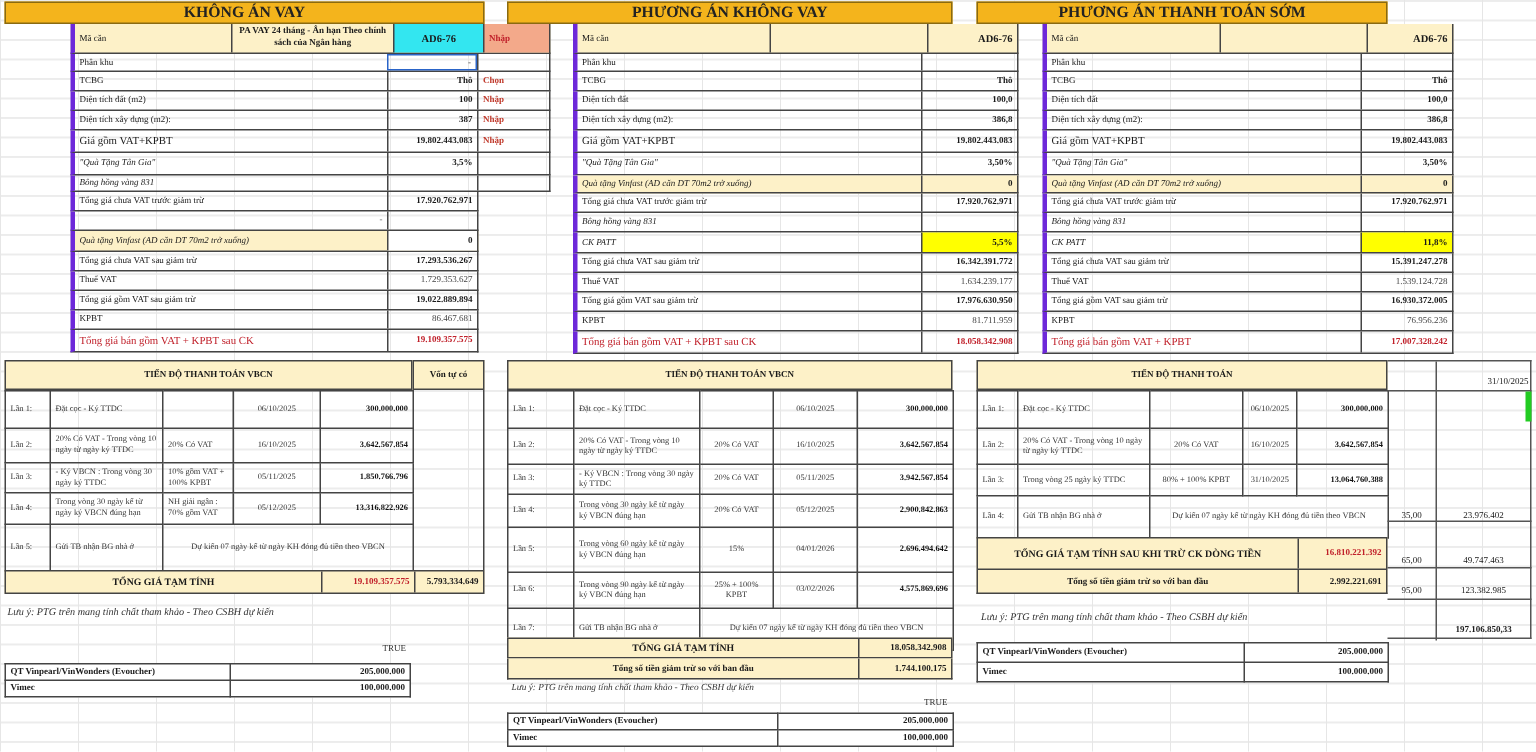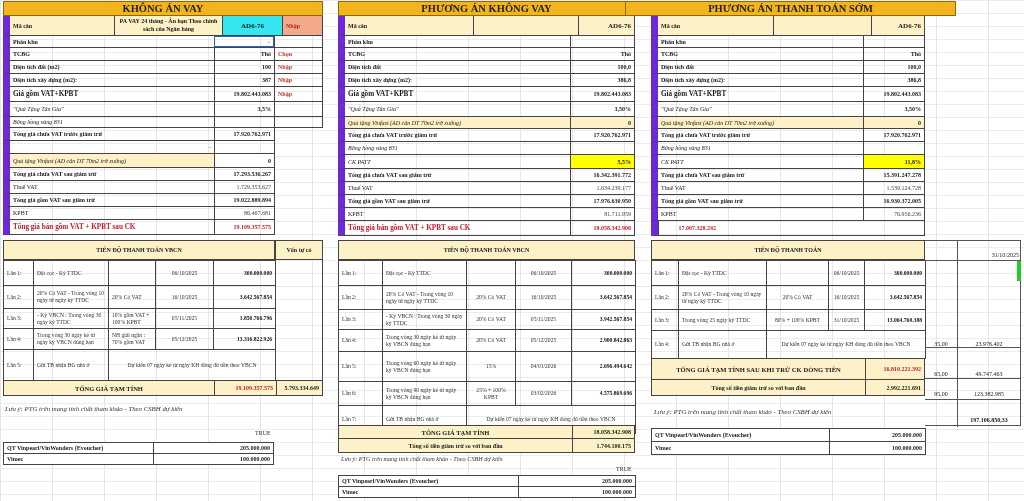--- a/index.html
+++ b/index.html
@@ -14,24 +14,24 @@
     background-size: 52px 100%, 100% 13px;
   }
   .abs { position: absolute; box-sizing: border-box; }
   .hdr {
     background: #f4b41c; border: 1px solid #8a6a10;
     font-weight: bold; font-size: 10.5px; text-align: center; color: #222;
     display: flex; align-items: center; justify-content: center;
   }
   .row {
     position: absolute; box-sizing: border-box; display: flex; align-items: center;
-    border-bottom: 1px solid #444; border-left: 7px solid #6d28d9; border-right: 1px solid #444;
+    border-bottom: 1px solid #444; border-left: 3px solid #6d28d9; border-right: 1px solid #444; margin-left: 44px;
   }
   .row > div { box-sizing: border-box; height: 100%; display: flex; align-items: center; padding: 0 3px; overflow: hidden; }
-  .lab { flex: 1; font-weight: bold; }
+  .lab { flex: 1; font-weight: normal; }
   .lab.it { font-style: italic; font-weight: normal; }
   .lab.norm { font-weight: normal; }
   .val { justify-content: flex-end; border-left: 1px solid #444; font-weight: bold; }
   .val.norm { font-weight: normal; color: #444; }
   .side { color: #c0392b; font-weight: bold; }
   .cream { background: #fdf1c8; }
   .red { color: #c0202a; }
   .big { font-size: 7.2px; }
   .yellow { background: #ffff00; }
   .cyan { background: #33e6f0; justify-content: center !important; }
@@ -352,21 +352,21 @@
         <td>QT Vinpearl/VinWonders (Evoucher)</td>
         <td class="r">205.000.000</td>
       </tr>
   <tr>
         <td>Vimec</td>
         <td class="r">100.000.000</td>
       </tr>
 </tbody>
   </table>
 
-<div class="abs hdr" style="left:625px;top:1px;width:331px;height:15px;">PHƯƠNG ÁN THANH TOÁN SỚM</div>
+<div class="abs hdr" style="left:651px;top:1px;width:274px;height:15px;">PHƯƠNG ÁN THANH TOÁN SỚM</div>
 <div class="row cream" style="left:651px;top:16px;width:274px;height:20px;">
   <div class="lab" style="flex:0 0 115px;">Mã căn</div>
   <div style="flex:0 0 98px;border-left:1px solid #444;"></div>
   <div class="val" style="flex:1;font-size:7px;">AD6-76</div>
 </div>
 <div class="row" style="left:651px;top:36px;width:274px;height:12px;">
   <div class="lab">Phân khu</div>
   <div class="val" style="flex:0 0 61px;"></div>
 </div>
 <div class="row" style="left:651px;top:48px;width:274px;height:13px;">
@@ -415,20 +415,21 @@
 </div>
 <div class="row" style="left:651px;top:195px;width:274px;height:13px;">
   <div class="lab">Tổng giá gồm VAT sau giảm trừ</div>
   <div class="val" style="flex:0 0 61px;">16.930.372.005</div>
 </div>
 <div class="row" style="left:651px;top:208px;width:274px;height:13px;">
   <div class="lab norm">KPBT</div>
   <div class="val norm" style="flex:0 0 61px;">76.956.236</div>
 </div>
 <div class="row" style="left:651px;top:221px;width:274px;height:15px;">
+  <div class="lab red big">Tổng giá bán gồm VAT + KPBT</div>
   <div class="val red" style="flex:0 0 61px;">17.007.328.242</div>
 </div>
 
 <div class="sec" style="left:651px;top:240px;width:274px;height:20px;">TIẾN ĐỘ THANH TOÁN</div>
 <table class="pay" style="left:651px;top:260px;width:274px;">
   <colgroup>
       <col style="width:27px">
       <col style="width:88px">
       <col style="width:62px">
       <col style="width:36px">

